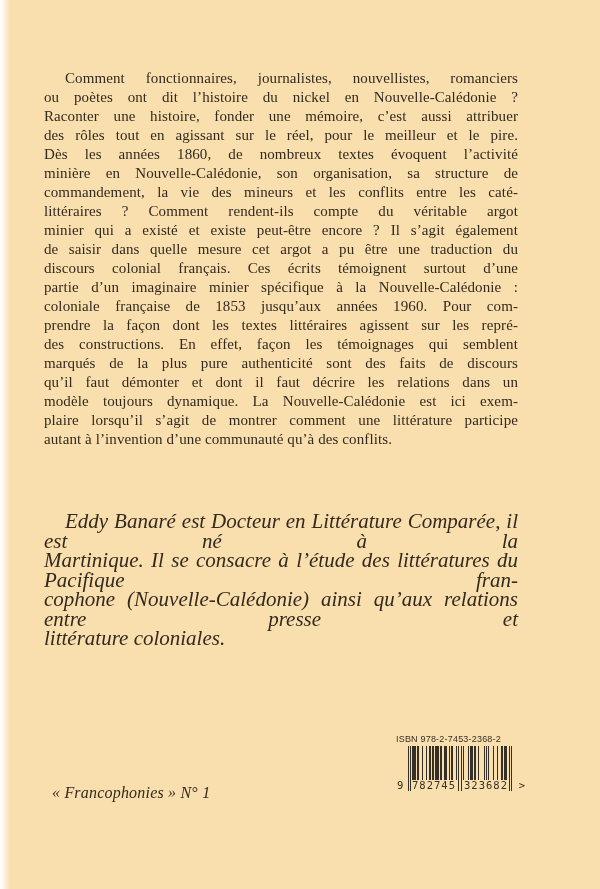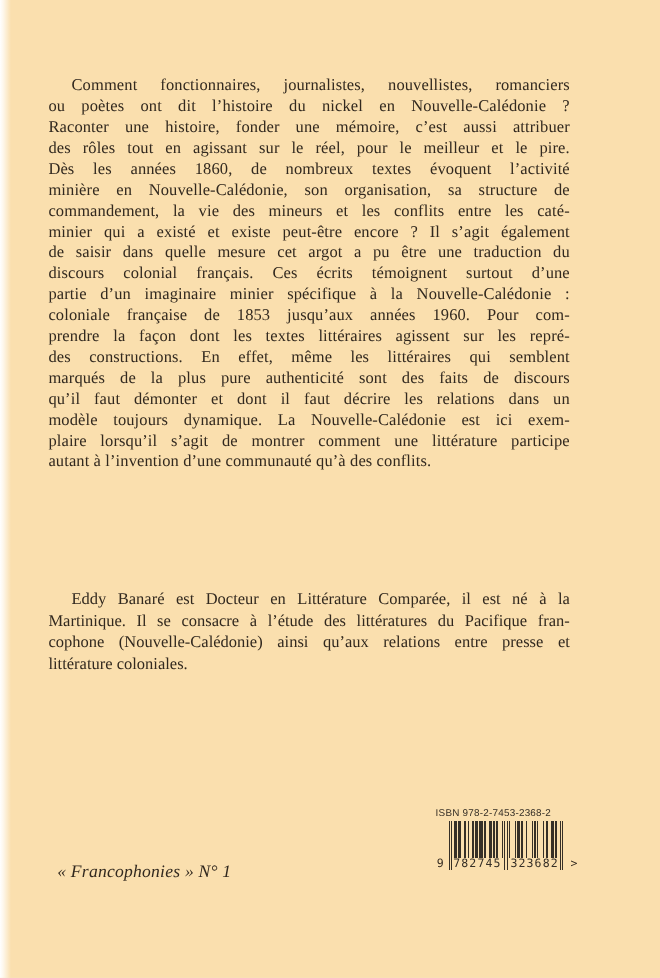--- a/index.html
+++ b/index.html
@@ -26,24 +26,25 @@
     left: 44px;
     top: 69px;
     width: 474px;
     font-size: 15px;
     line-height: 19px;
     letter-spacing: 0.1px;
   }
   .bio {
     position: absolute;
     left: 44px;
-    top: 536px;
+    top: 512px;
     width: 474px;
-    font-size: 15px;
+    font-size: 21px;
     line-height: 19.5px;
+    font-style: italic;
   }
   .jline { text-align: justify; text-align-last: justify; white-space: normal; }
   .jline.jlast { text-align-last: left; }
   .jline.jfirst { text-indent: 21px; }
 
   .collection {
     position: absolute;
     left: 52px;
     top: 784px;
     font-size: 16px;
@@ -114,27 +115,28 @@
   <div class="scan-edge"></div>
 
   <div class="synopsis">
       <div class="jline jfirst">Comment fonctionnaires, journalistes, nouvellistes, romanciers</div>
       <div class="jline">ou poètes ont dit l’histoire du nickel en Nouvelle-Calédonie ?</div>
       <div class="jline">Raconter une histoire, fonder une mémoire, c’est aussi attribuer</div>
       <div class="jline">des rôles tout en agissant sur le réel, pour le meilleur et le pire.</div>
       <div class="jline">Dès les années 1860, de nombreux textes évoquent l’activité</div>
       <div class="jline">minière en Nouvelle-Calédonie, son organisation, sa structure de</div>
       <div class="jline">commandement, la vie des mineurs et les conflits entre les caté-</div>
+      <div class="jline">littéraires ? Comment rendent-ils compte du véritable argot</div>
       <div class="jline">minier qui a existé et existe peut-être encore ? Il s’agit également</div>
       <div class="jline">de saisir dans quelle mesure cet argot a pu être une traduction du</div>
       <div class="jline">discours colonial français. Ces écrits témoignent surtout d’une</div>
       <div class="jline">partie d’un imaginaire minier spécifique à la Nouvelle-Calédonie :</div>
       <div class="jline">coloniale française de 1853 jusqu’aux années 1960. Pour com-</div>
       <div class="jline">prendre la façon dont les textes littéraires agissent sur les repré-</div>
-      <div class="jline">des constructions. En effet, même les littéraires qui semblent</div>
+      <div class="jline">des constructions. En effet, façon les témoignages qui semblent</div>
       <div class="jline">marqués de la plus pure authenticité sont des faits de discours</div>
       <div class="jline">qu’il faut démonter et dont il faut décrire les relations dans un</div>
       <div class="jline">modèle toujours dynamique. La Nouvelle-Calédonie est ici exem-</div>
       <div class="jline">plaire lorsqu’il s’agit de montrer comment une littérature participe</div>
       <div class="jline jlast">autant à l’invention d’une communauté qu’à des conflits.</div>
     </div>
 
   <div class="bio">
       <div class="jline jfirst">Eddy Banaré est Docteur en Littérature Comparée, il est né à la</div>
       <div class="jline">Martinique. Il se consacre à l’étude des littératures du Pacifique fran-</div>

